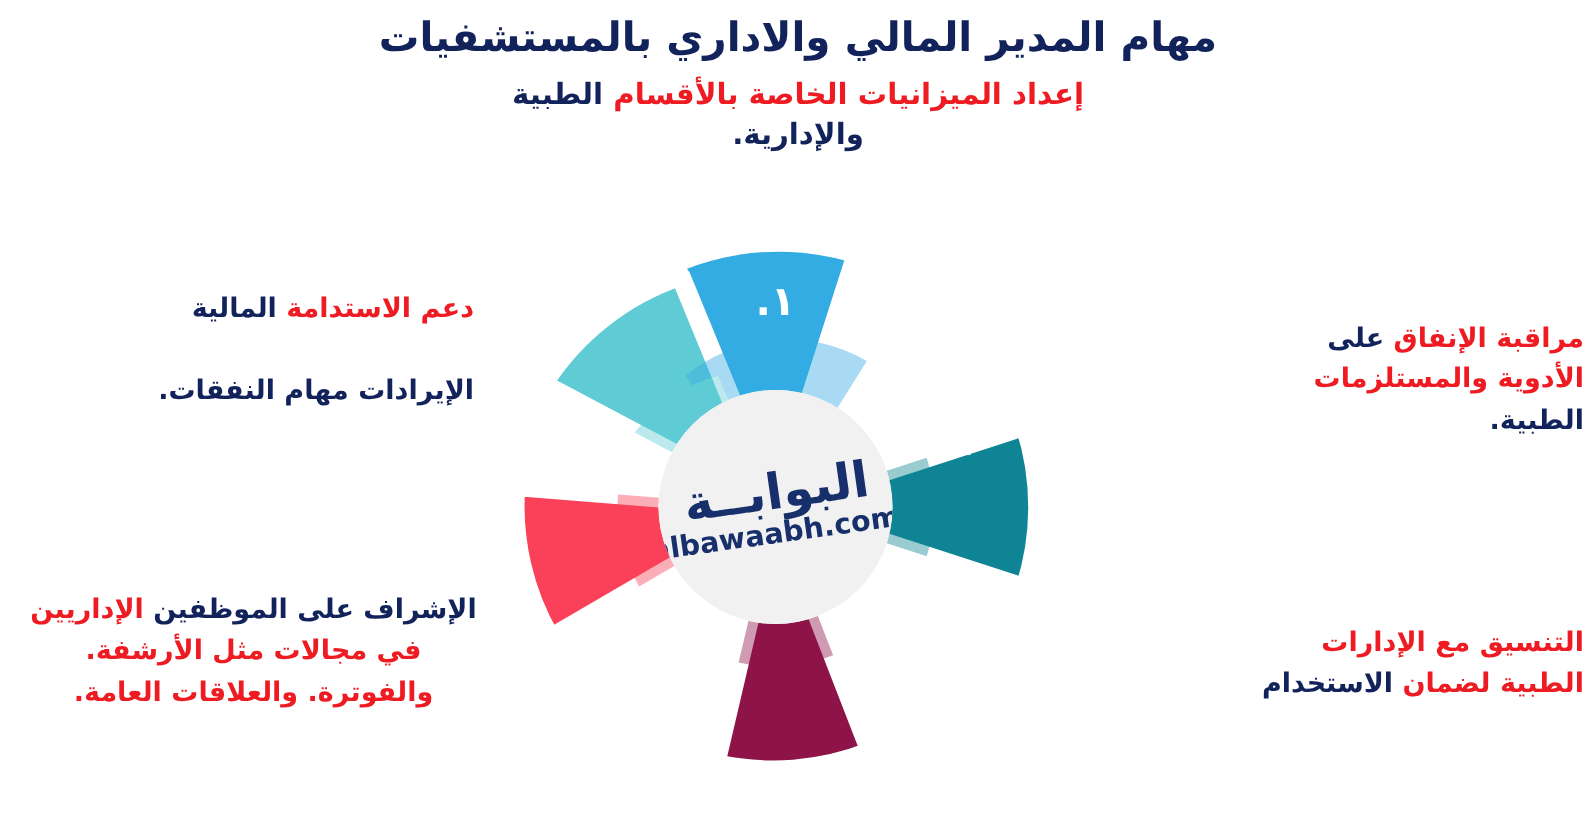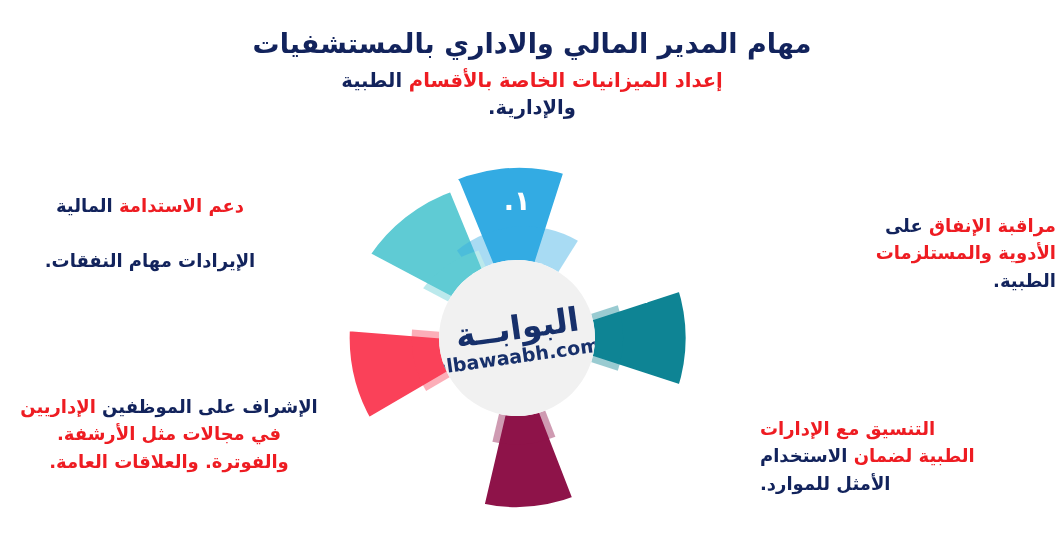--- a/index.html
+++ b/index.html
@@ -18,21 +18,21 @@
   
   #header {
     position: absolute;
     top: 0;
     left: 0;
     width: 1064px;
     text-align: center;
   }
   #page-title {
     margin: 0;
-    padding-top: 27px;
+    padding-top: 9px;
     font-size: 27px;
     font-weight: bold;
     color: #12235C;
     letter-spacing: 0;
     line-height: 1.25;
   }
   #subtitle {
     margin: 0 auto;
     padding-top: 6px;
     width: 430px;
@@ -99,24 +99,24 @@
   
   .caption {
     position: absolute;
     font-size: 18px;
     font-weight: bold;
     line-height: 1.52;
     color: #EE1C22;
   }
   .caption .nv { color: #12235C; }
 
-  #cap-5 { left: 0;   top: 192px; width: 300px; text-align: center; }
+  #cap-5 { left: 16px;   top: 192px; width: 300px; text-align: right; }
   #cap-2 { right: 8px;  top: 212px; width: 296px; text-align: right; }
   #cap-4 { left: 2px;   top: 393px; width: 334px; text-align: center; }
-  #cap-3 { right: 8px;  top: 415px; width: 296px; text-align: left; }
+  #cap-3 { right: 8px;  top: 415px; width: 296px; text-align: right; }
 </style>
 </head>
 <body>
 
 <div id="header">
   <h1 id="page-title">مهام المدير المالي والاداري بالمستشفيات</h1>
   <div id="subtitle">
     <span>إعداد الميزانيات الخاصة بالأقسام</span>
     <span class="nv">الطبية والإدارية.</span>
   </div>
@@ -179,14 +179,13 @@
 
 <div class="caption" id="cap-4">
   <span class="nv">الإشراف على الموظفين </span><span>الإداريين</span><br>
   <span>في مجالات مثل الأرشفة.</span><br>
   <span>والفوترة. والعلاقات العامة.</span>
 </div>
 
 <div class="caption" id="cap-3">
   <span>التنسيق مع الإدارات</span><br>
   <span>الطبية لضمان </span><span class="nv">الاستخدام</span><br>
-  <span class="nv">الأمثل للموارد.</span>
 </div>
 
 </body></html>

